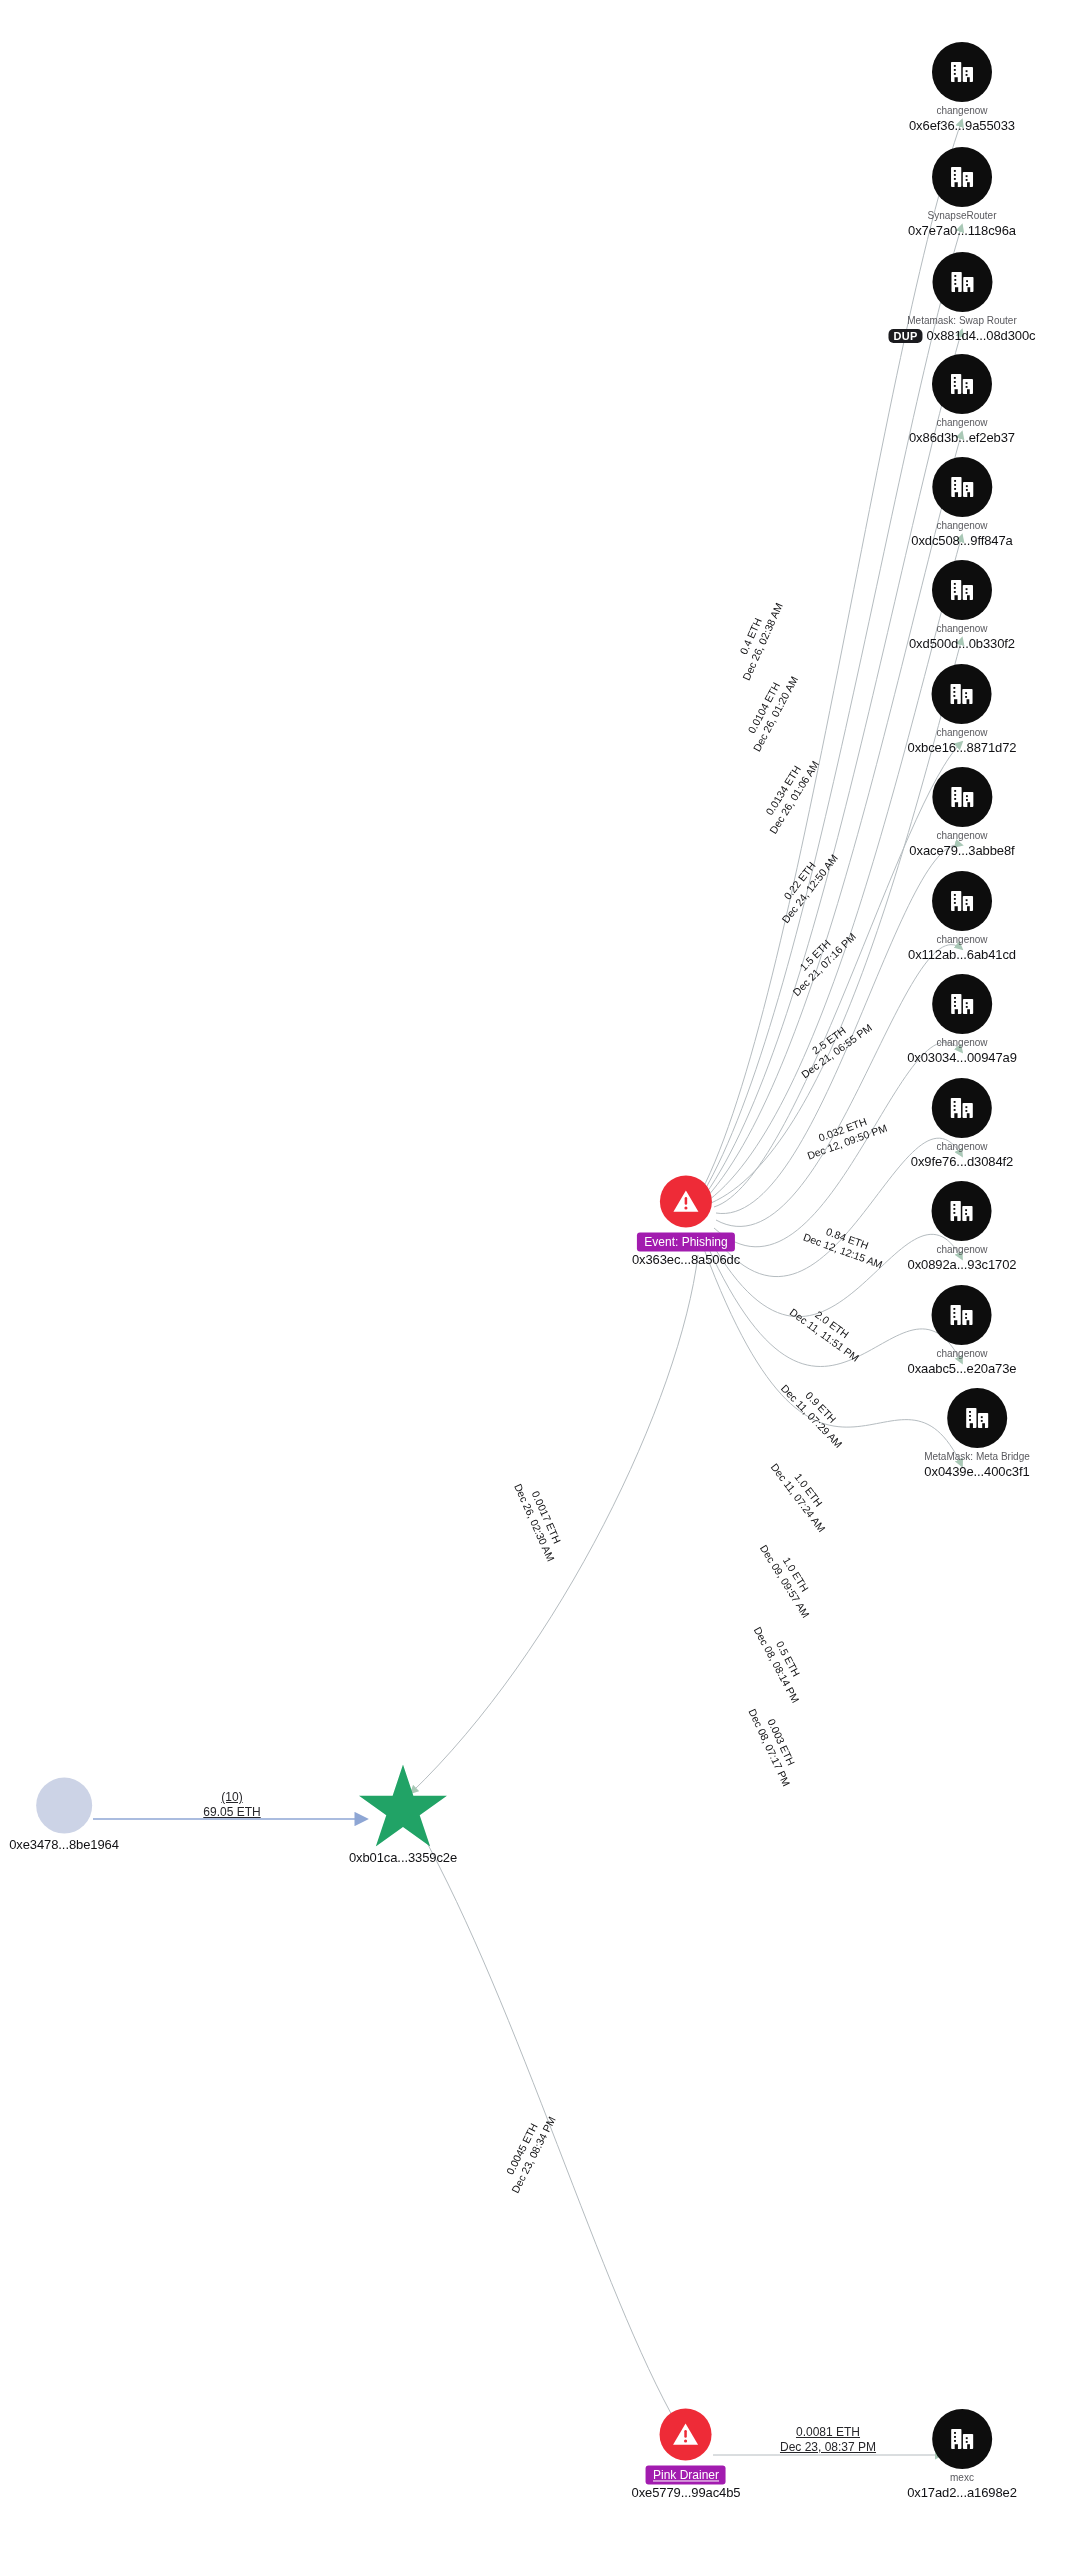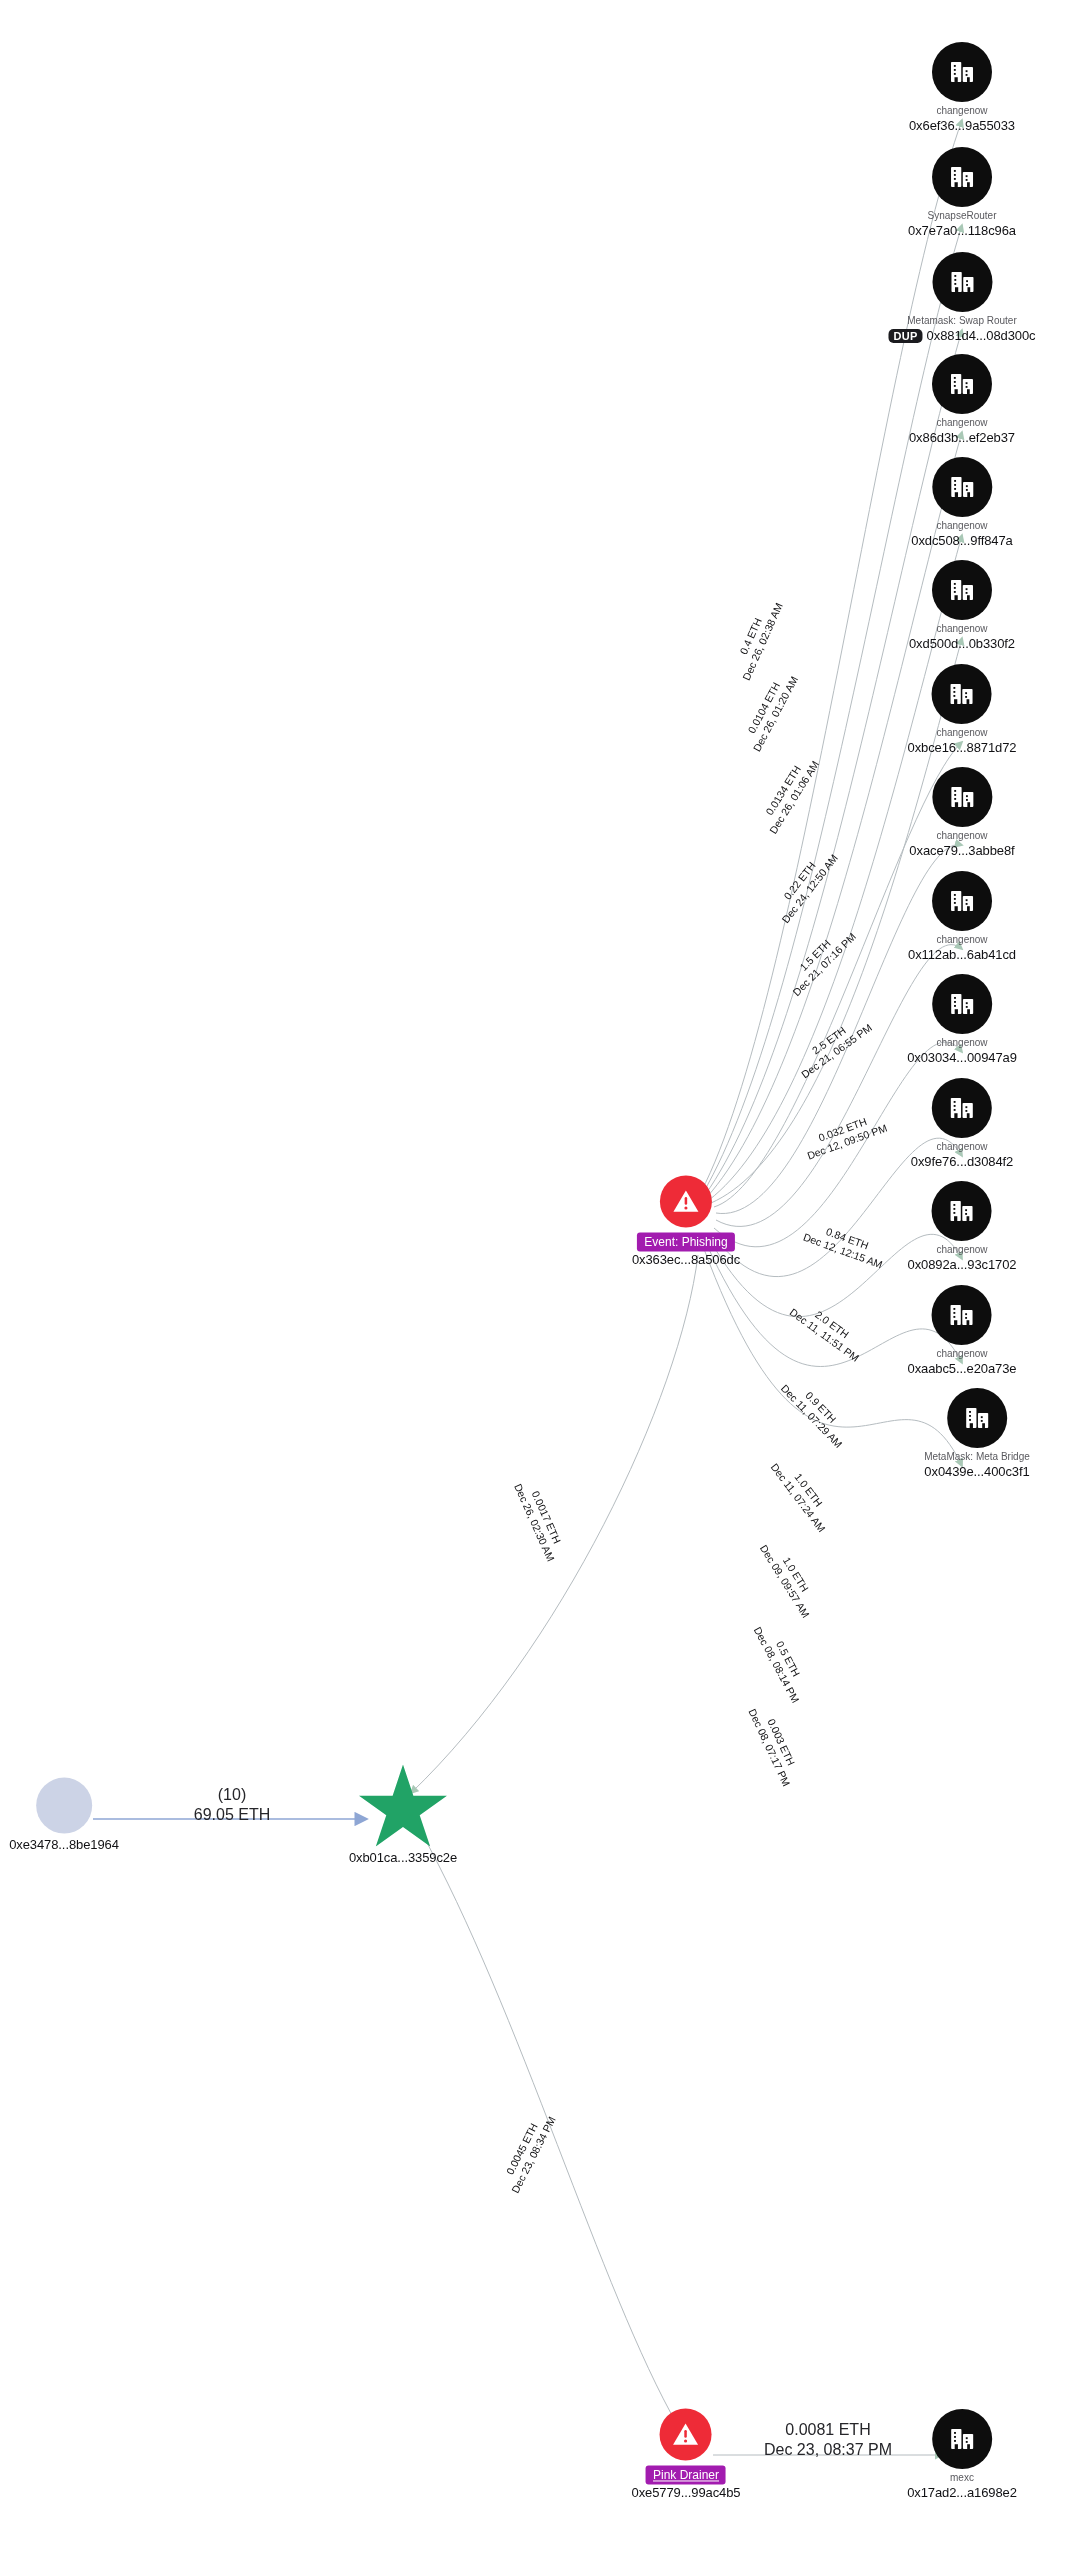--- a/index.html
+++ b/index.html
@@ -36,21 +36,21 @@
 
   .evt-badge{display:inline-block;color:#ffffff;font-size:12px;border-radius:3px;
       padding:1.5px 7px;line-height:1.35;margin-top:2px;}
   .evt-phishing{background:#a21caf;}
   .evt-drainer{background:#a21caf;text-decoration:underline;}
 
   
   .elabel{position:absolute;transform-origin:50% 50%;white-space:nowrap;
       font-size:10.5px;color:#121214;line-height:1.25;text-align:center;pointer-events:none;}
   .elabel span{display:block;}
-  .elabel.big{font-size:16px;color:#26262a;}
+  .elabel.big{font-size:12px;color:#26262a;text-decoration:underline;}
 </style>
 </head>
 <body>
 
 <div id="graph">
 
   <svg class="edge-layer" viewBox="0 0 1080 2563">
     <defs>
       <marker id="ar-green" markerWidth="9" markerHeight="9" refX="7.2" refY="4.5" orient="auto">
         <path d="M0,0 L9,4.5 L0,9 Z" fill="#a9c8b6"></path>

